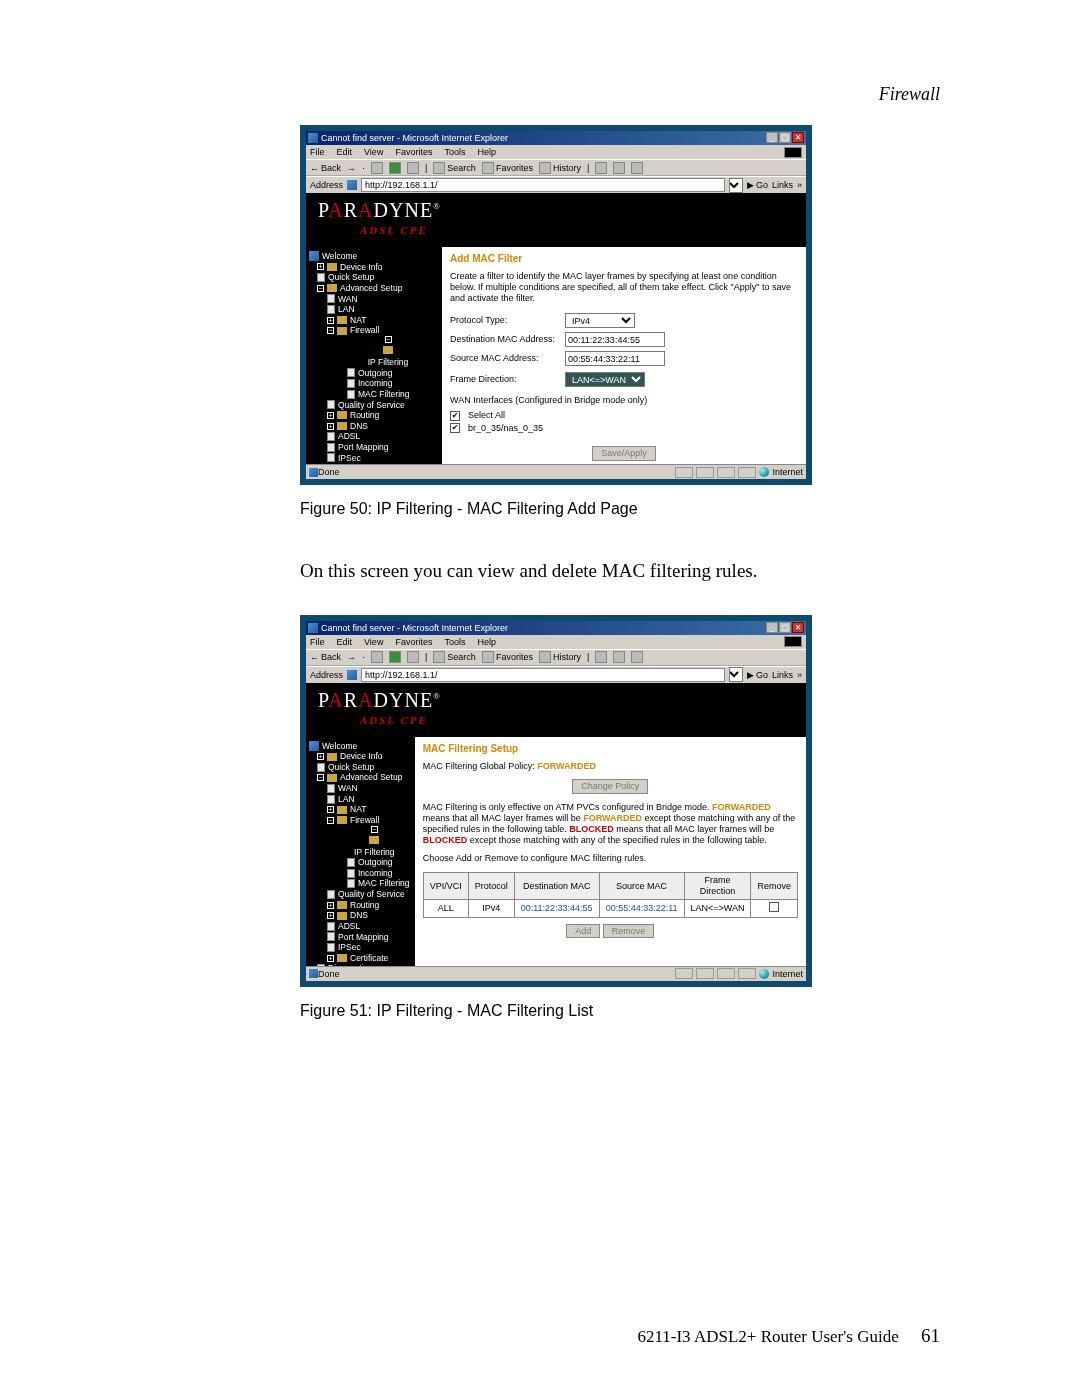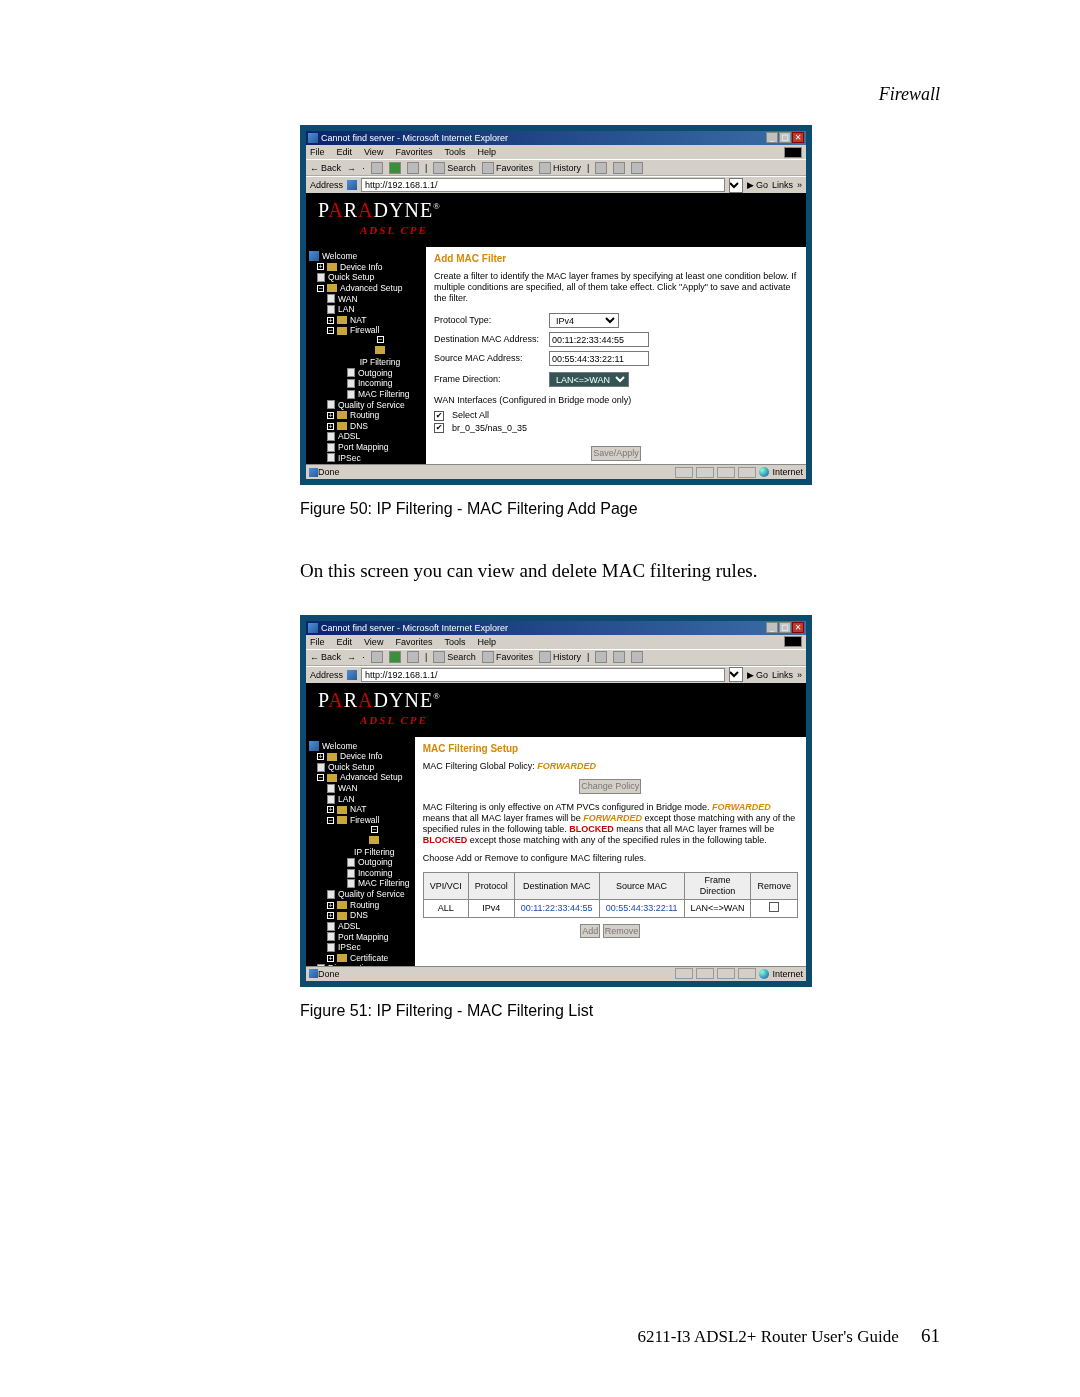--- a/index.html
+++ b/index.html
@@ -30,21 +30,21 @@
     .go-btn { display: inline-flex; align-items: center; gap: 2px; }
 
     .content-black { height: 54px; background: #000; position: relative; color: #fff; text-align: center; }
     .paradyne { font-family: Georgia, serif; font-size: 20px; letter-spacing: 1px; color: #fff; position: absolute; left: 12px; top: 6px; }
     .paradyne .red { color: #c00; }
     .adsl-cpe { position: absolute; left: 54px; top: 31px; color: #c00; font-family: Georgia, serif; font-style: italic; font-size: 11px; font-weight: bold; letter-spacing: 2px; }
     .reg { font-size: 9px; vertical-align: super; }
 
     .main-area { display: flex; height: 228px; }
     .shot2 .main-area { height: 240px; }
-    .sidebar { width: 120px; background: #000; color: #fff; padding: 4px 3px; font-size: 8.5px; line-height: 1.25; overflow: hidden; }
+    .sidebar { width: 136px; background: #000; color: #fff; padding: 4px 3px; font-size: 8.5px; line-height: 1.25; overflow: hidden; }
     .sidebar .item { display: flex; align-items: center; gap: 3px; white-space: nowrap; }
     .sidebar .lvl1 { padding-left: 8px; }
     .sidebar .lvl2 { padding-left: 18px; }
     .sidebar .lvl3 { padding-left: 28px; flex-direction: column; }
     .sidebar .lvl4 { padding-left: 38px; }
     .welcome-ico { display:inline-block; width:10px; height:10px; background:linear-gradient(135deg,#4a90d9,#2a5a9a); }
     .efold { display:inline-block; width:7px; height:7px; border:1px solid #fff; color:#fff; font-size:7px; line-height:6px; text-align:center; }
     .yfold { display:inline-block; width:10px; height:8px; background:#c9a63b; }
     .pfile { display:inline-block; width:8px; height:9px; background:#e8e8e8; border:1px solid #888; }
 
@@ -53,33 +53,33 @@
     .cp-desc { margin-bottom: 10px; }
     .form-row { display: flex; align-items: center; margin-bottom: 4px; }
     .form-row label { width: 115px; }
     .sel, .txtin { height: 15px; border: 1px solid #777; background: #fff; font-size: 9px; padding: 0 2px; }
     .sel { width: 70px; }
     .txtin { width: 100px; }
     .sel.fdir { width: 80px; background:#355; color:#fff; }
     .cb-row { display:flex; align-items:center; gap:8px; margin-bottom:2px; }
     .cb { width:10px; height:10px; border:1px solid #555; background:#fff; display:inline-flex; align-items:center; justify-content:center; font-size:8px; }
     .cb.checked::after { content:"✔"; font-size:8px; line-height:1; }
-    .btn-gray { display:inline-block; padding:1px 1px; background:#d4d0c8; border:1px solid #888; font-size:9px; margin-top:10px; color:#777; }
+    .btn-gray { display:inline-block; padding:1px 8px; background:#d4d0c8; border:1px solid #888; font-size:9px; margin-top:10px; color:#777; }
 
     .statusbar { position:absolute; bottom:0; left:0; right:0; height:15px; background:#d4d0c8; border-top:1px solid #888; display:flex; align-items:center; font-size:9px; padding:0 3px; }
     .statusbar .right { margin-left:auto; display:flex; align-items:center; gap:3px; }
     .statusbar .cell { width:18px; height:11px; border:1px solid #999; }
     .globe { width:10px; height:10px; border-radius:50%; background: radial-gradient(circle at 30% 30%, #8fd, #059); }
 
     
     .table1 { border-collapse: collapse; margin: 8px auto 6px; font-size:9px; }
     .table1 th, .table1 td { border:1px solid #888; padding:2px 6px; text-align:center; }
     .table1 th { background:#eee; font-weight:normal; }
     .link-blue { color:#1a4ba8; }
-    .link-oran { color:#d48806; font-weight:bold;font-style:italic; }
+    .link-oran { color:#d48806; font-weight:bold; }
     .link-red-b { color:#c00; font-weight:bold; }
     .center-btns { text-align:center; margin-top:2px; }
   </style>
 </head>
 <body>
 
 <div class="page">
   <div class="section-label">Firewall</div>
 
 

